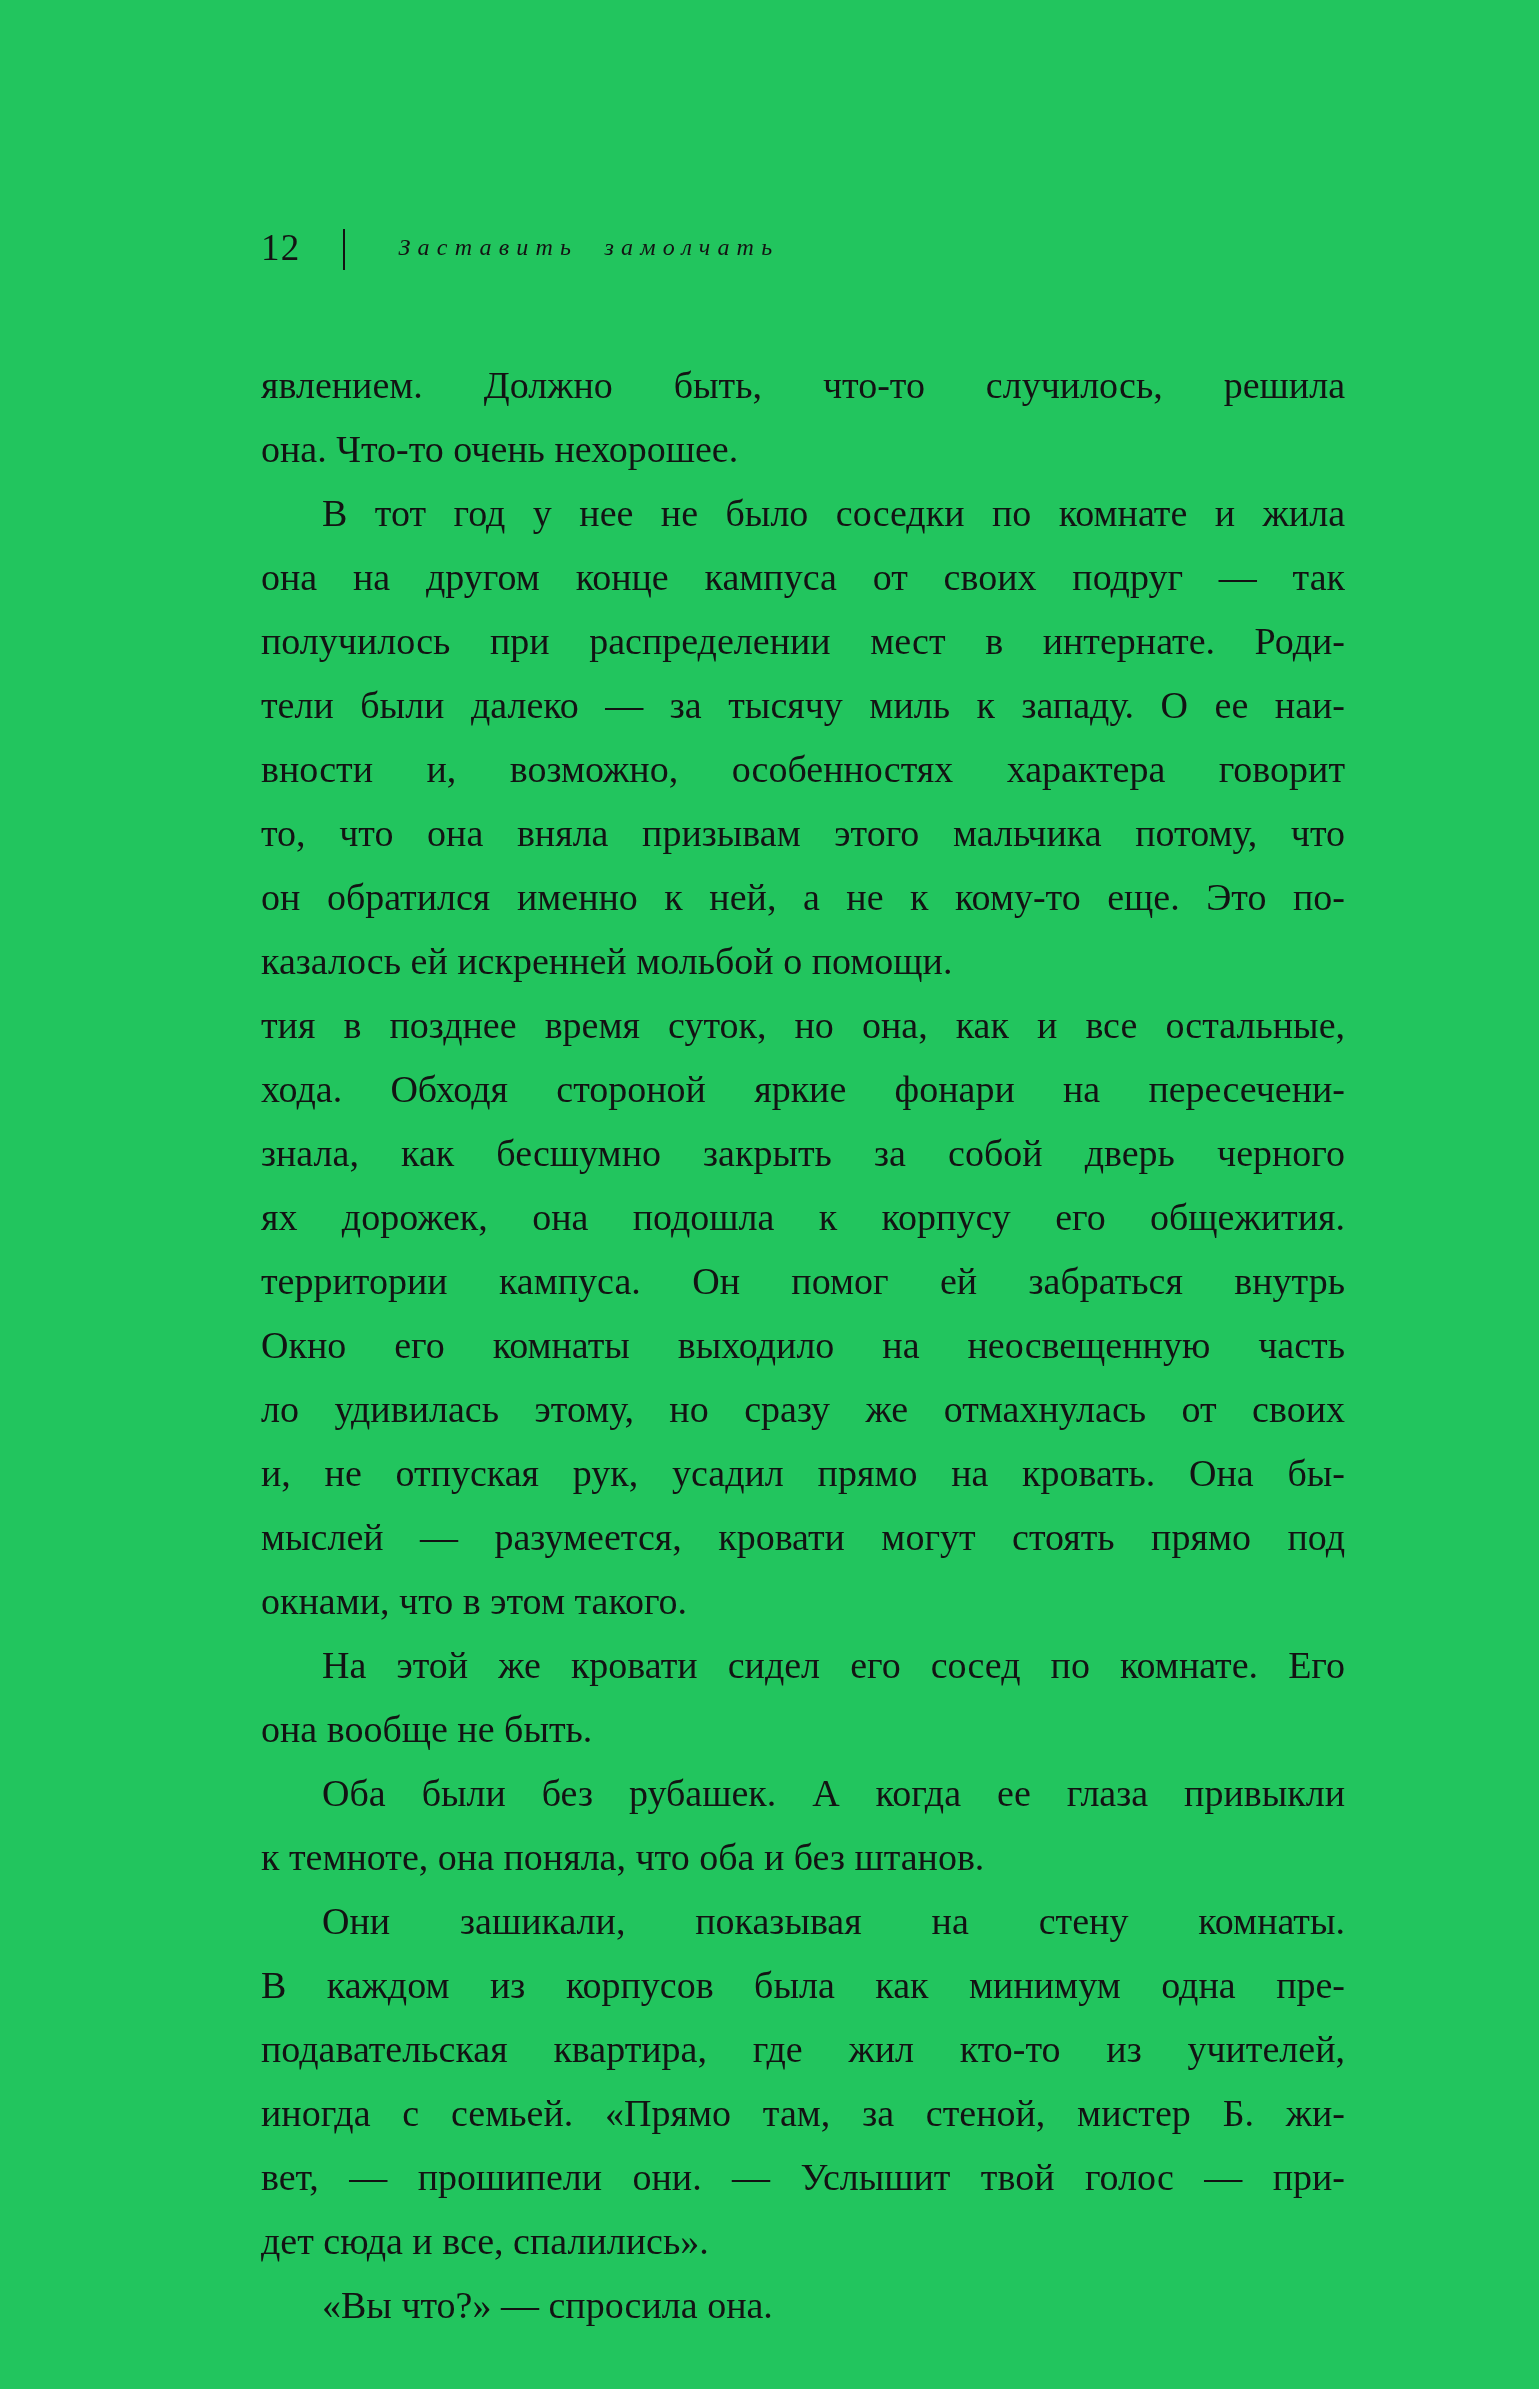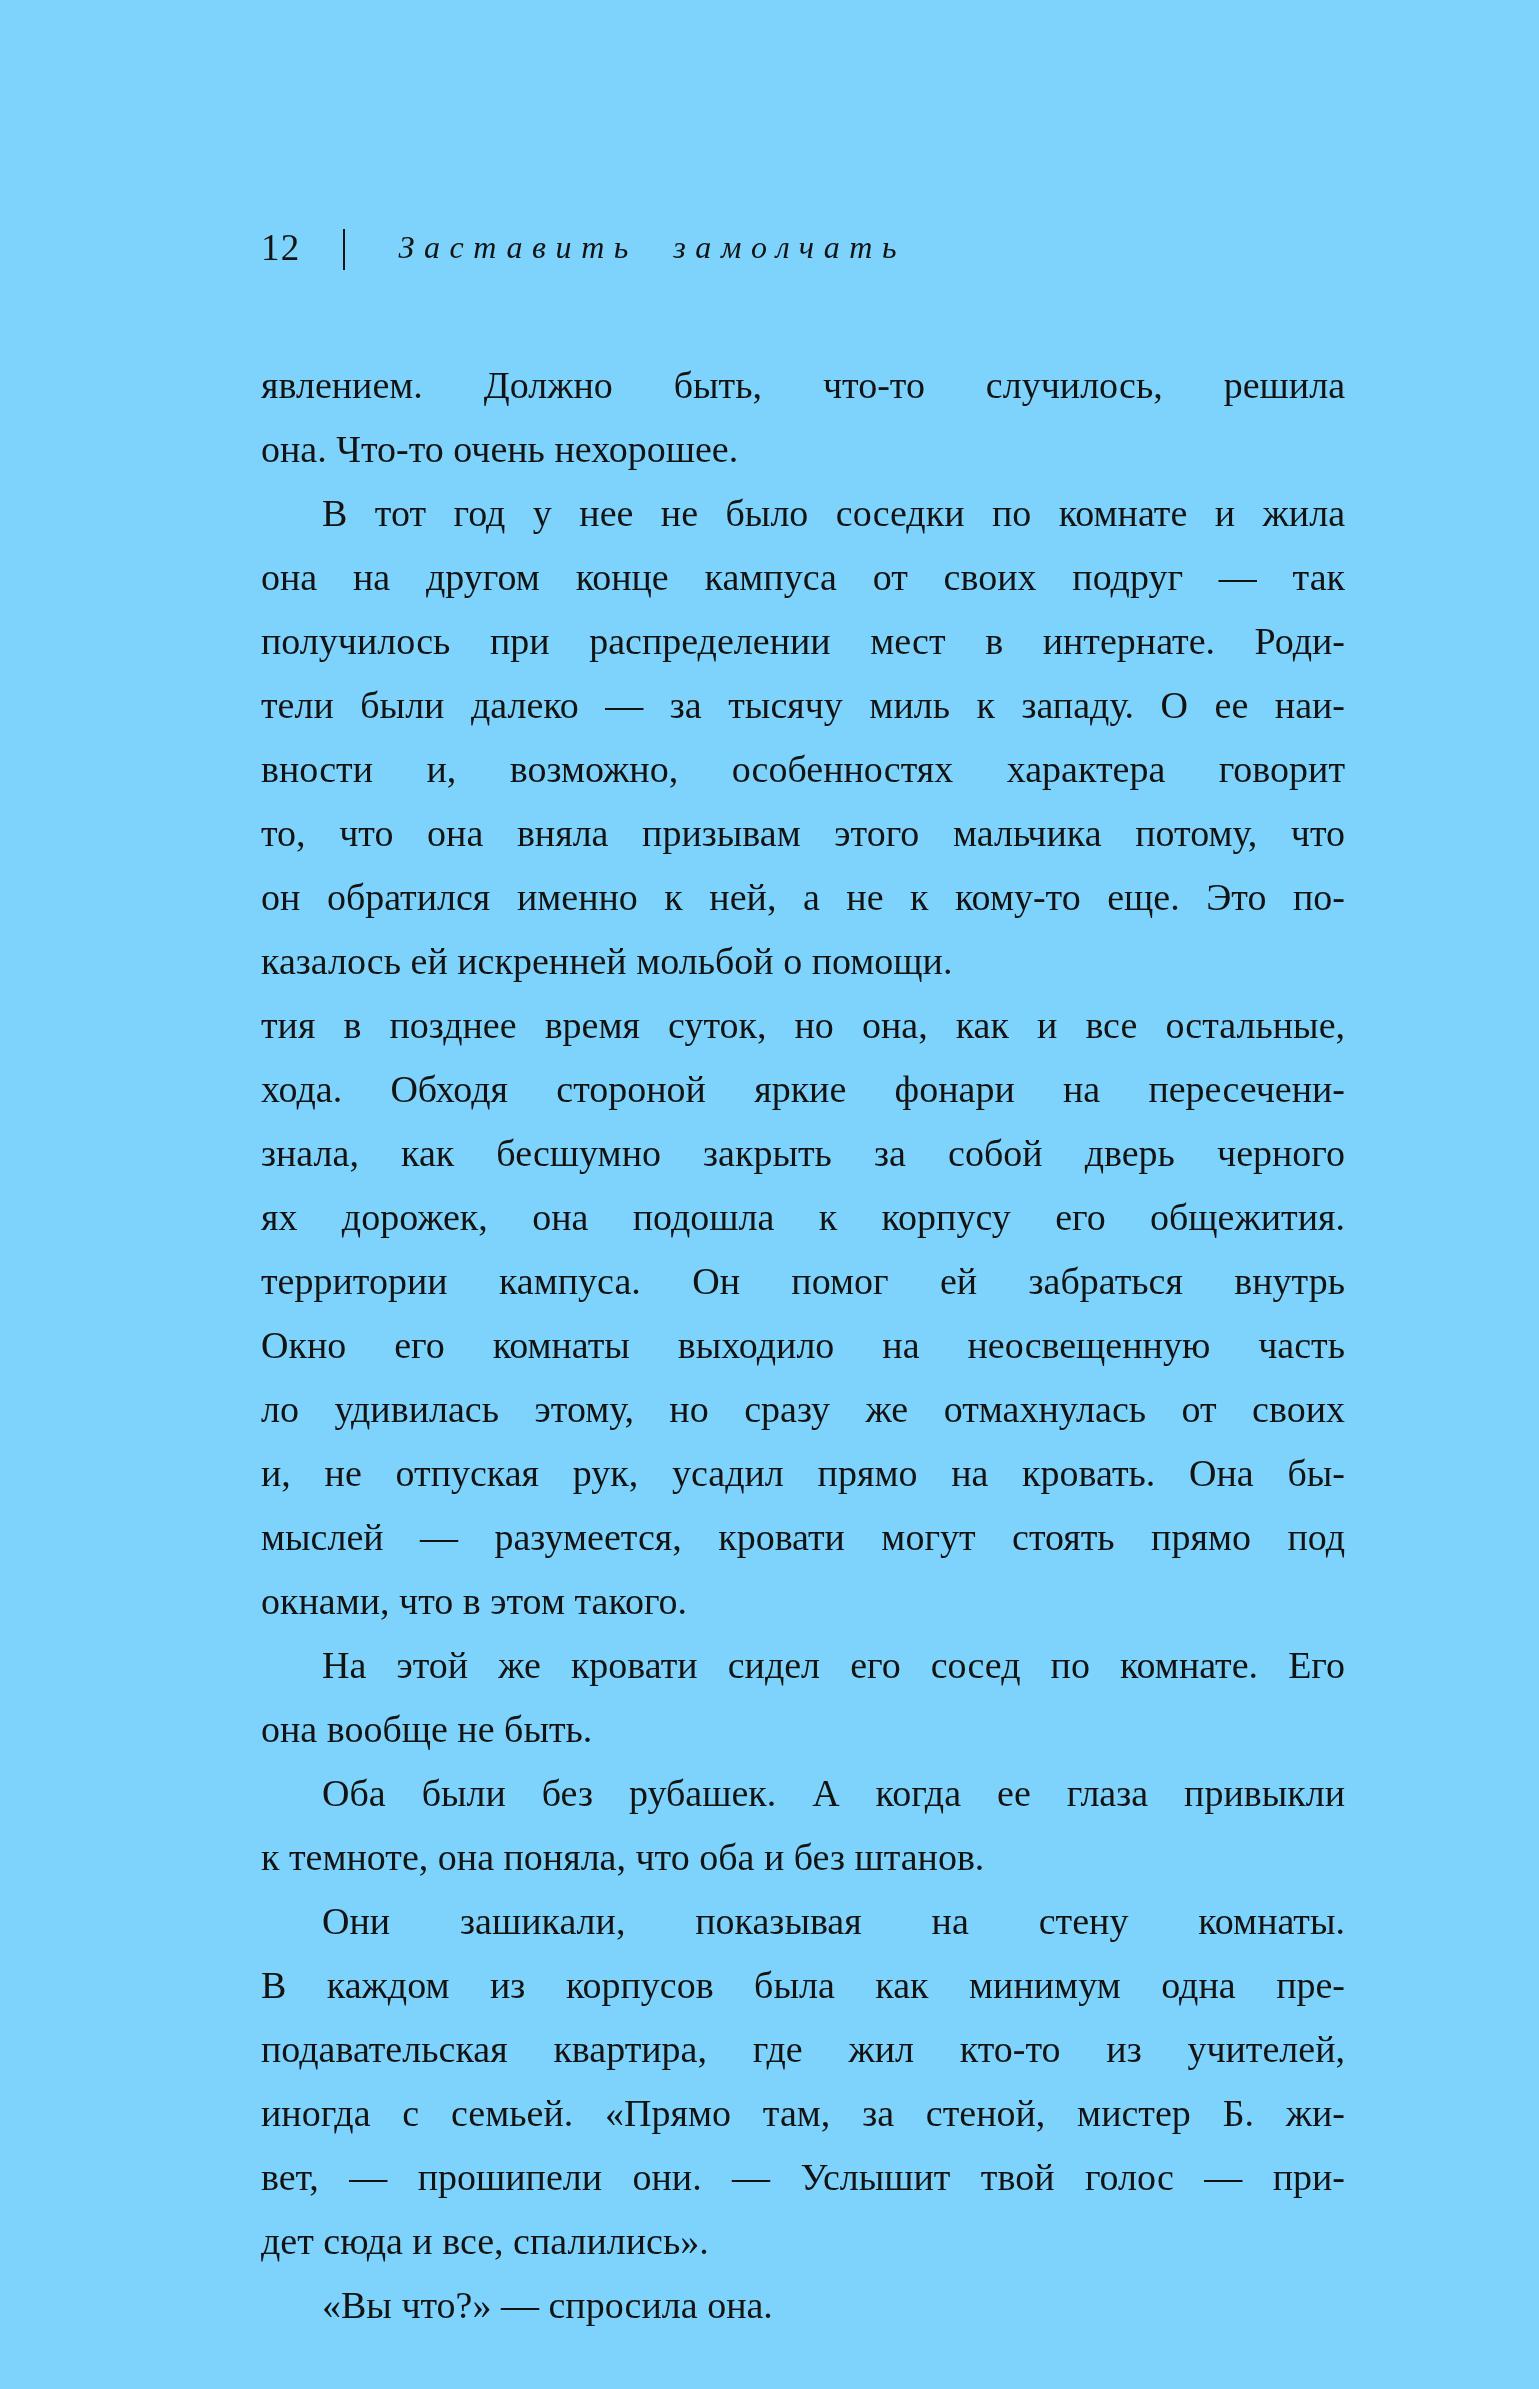--- a/index.html
+++ b/index.html
@@ -4,21 +4,21 @@
 <style>
   html, body {
     margin: 0;
     padding: 0;
     background: #e8e8e8;
   }
   .page {
     position: relative;
     width: 1539px;
     height: 2389px;
-    background: #7dd3fc;
+    background: #22c55e;
     font-family: "Liberation Serif", "DejaVu Serif", serif;
     color: #131313;
     overflow: hidden;
   }
   .header {
     position: absolute;
     left: 261px;
     top: 228px;
     height: 44px;
     display: flex;
@@ -31,21 +31,21 @@
   }
   .header-divider {
     width: 1.9px;
     height: 41px;
     background: #131313;
     margin-left: 42px;
     margin-top: 1.3px;
   }
   .running-title {
     margin-left: 54px;
-    font-size: 32px;
+    font-size: 24px;
     line-height: 39px;
     font-style: italic;
     letter-spacing: 0.30em;
     word-spacing: 0.55em;
     white-space: nowrap;
   }
   .text-block {
     position: absolute;
     left: 261px;
     top: 349px;

